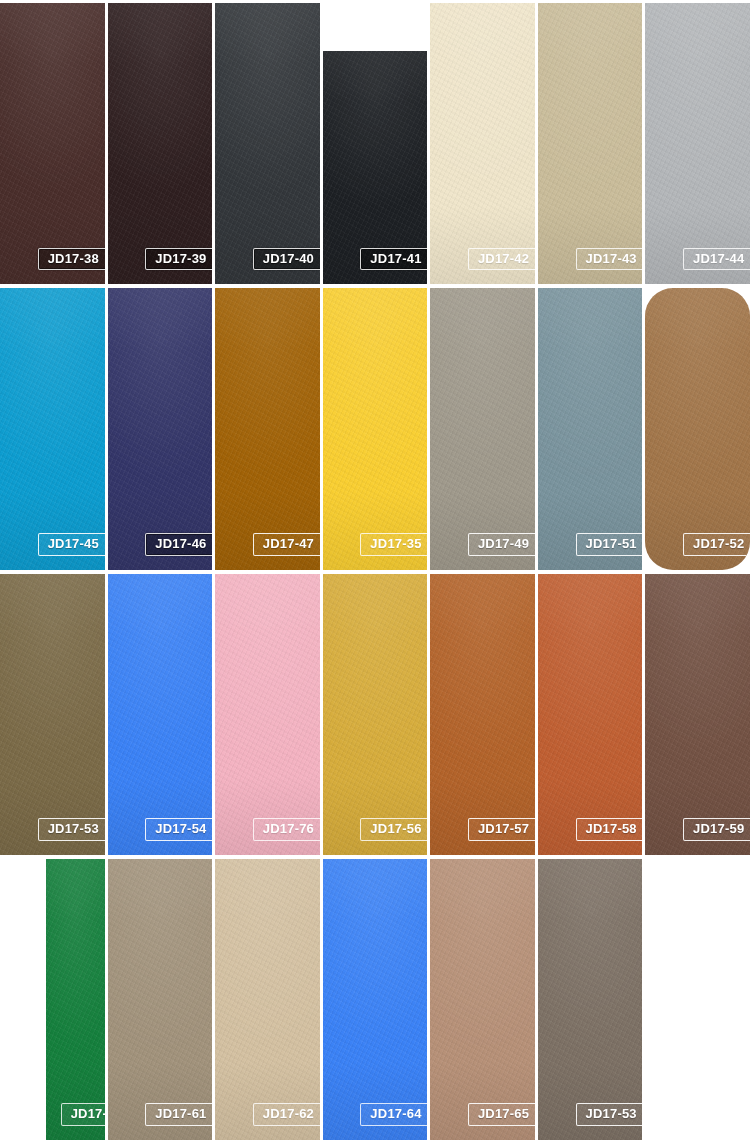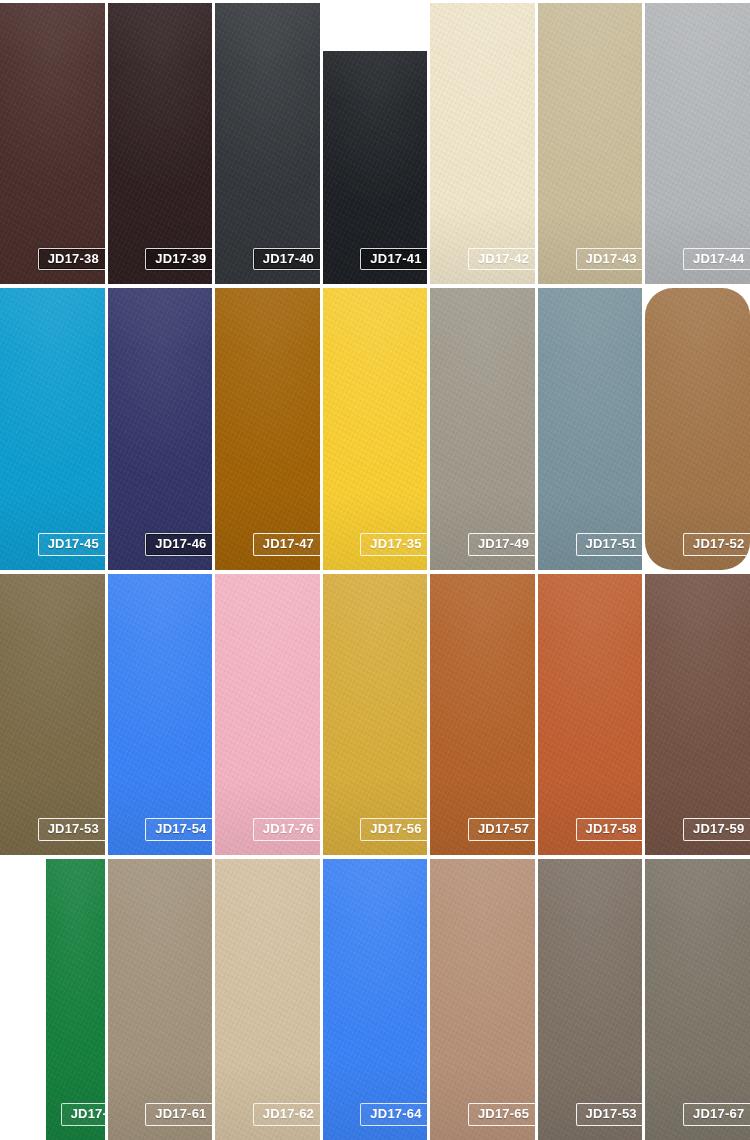--- a/index.html
+++ b/index.html
@@ -245,18 +245,13 @@
     <div class="swatch" data-tone="mid" style="background: rgb(183, 145, 120);">
       <div class="grain"></div>
       <div class="sheen"></div>
       <div class="label-badge">JD17-65</div>
     </div>
     <div class="swatch" data-tone="mid" style="background: rgb(125, 113, 101);">
       <div class="grain"></div>
       <div class="sheen"></div>
       <div class="label-badge">JD17-53</div>
     </div>
-    <div class="swatch" data-tone="mid" style="background: rgb(124, 117, 104);">
-      <div class="grain"></div>
-      <div class="sheen"></div>
-      <div class="label-badge">JD17-67</div>
-    </div>
   </div>
 
 </body></html>

